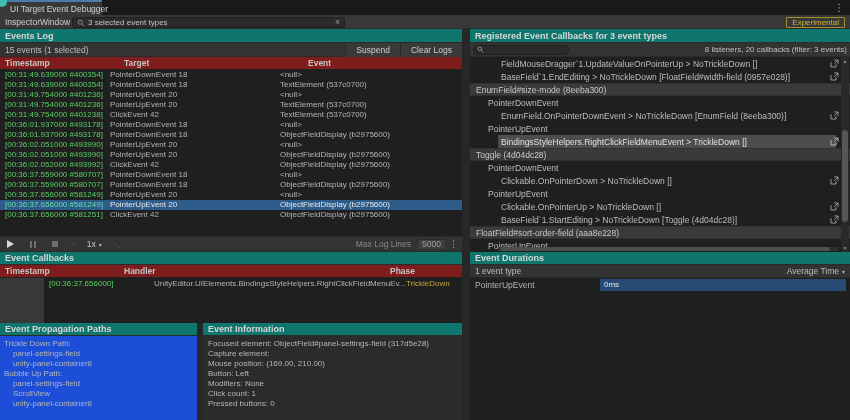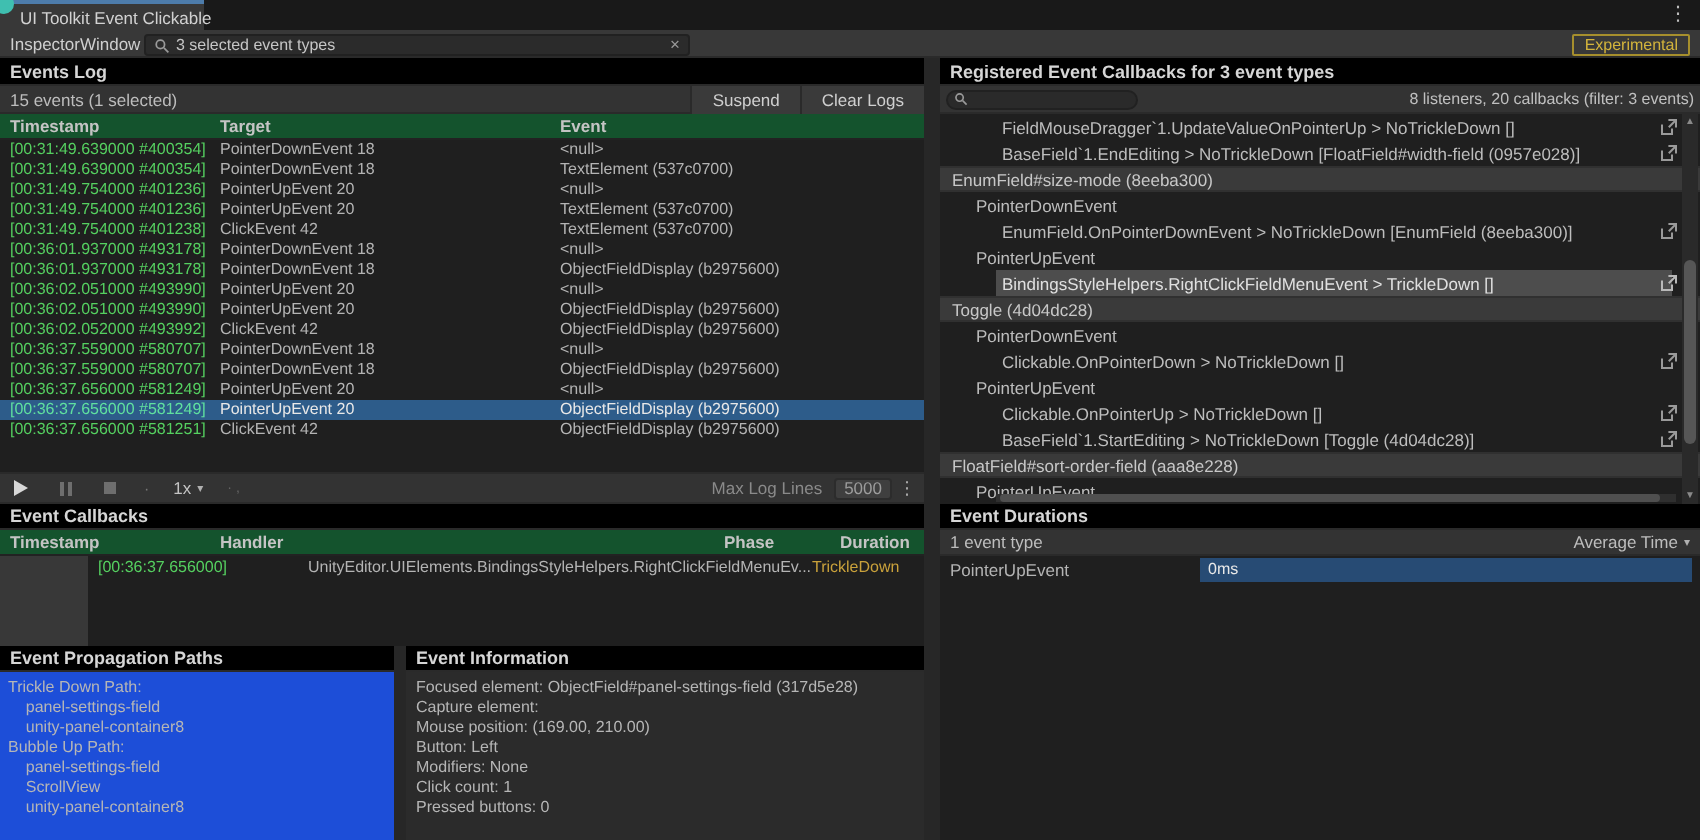--- a/index.html
+++ b/index.html
@@ -36,27 +36,27 @@
   }
   .searchbox .stext { font-size:8px; color:#c6c6c6; flex:1; white-space:nowrap; overflow:hidden; }
   .clearx { font-size:8.5px; color:#9a9a9a; line-height:9px; }
   .badge {
     position:absolute; right:5px; top:2px; height:11px;
     border:1px solid #a68f2d; border-radius:1px; padding:0 5px;
     display:flex; align-items:center; font-size:8px; color:#d3b43c;
   }
 
   
-  .sec-h { background:#000000; border-bottom:1px solid #2a2a2a;
+  .sec-h { background:#0f766e; border-bottom:1px solid #2a2a2a;
     font-size:9px; font-weight:bold; color:#d6d6d6;
     display:flex; align-items:center; padding-left:5px; }
   .sub-bar { background:#333333; border-bottom:1px solid #2a2a2a;
     font-size:8.5px; color:#bdbdbd; display:flex; align-items:center; }
-  .col-h { background:#14532d; border-bottom:1px solid #222;
-    font-size:8.5px; font-weight:bold; color:#c4c4c4; display:grid; align-items:center; }
+  .col-h { background:#7f1d1d; border-bottom:1px solid #222;
+    font-size:8.5px; font-weight:bold; color:#c4c4c4; display:grid; align-items:center;gap:14px; }
   .tablebg { background:#1f1f1f; }
   .divider { background:#272727; }
 
   
   .el-head   { left:0; top:29px; width:462px; height:14px; }
   .el-status { left:0; top:43px; width:462px; height:14px; }
   .el-status .cnt { margin-left:5px; flex:1; }
   .tbtn { height:14px; display:flex; align-items:center; padding:0 10px;
     border-left:1px solid #2a2a2a; background:#3a3a3a; font-size:8.5px; color:#cfcfcf; }
   .el-colh  { left:0; top:57px; width:462px; height:13px;
@@ -153,21 +153,21 @@
   .edbar { position:absolute; left:130px; right:4px; top:0.5px; bottom:0.5px;
     background:#274b74; display:flex; align-items:center; padding-left:4px;
     font-size:8px; color:#e8e8e8; }
 </style>
 </head>
 <body>
 
 <div class="abs tabstrip">
   <div class="appdot"></div>
   <div class="tab">
-    <span>UI Toolkit Event Clickable</span>
+    <span>UI Target Event Debugger</span>
   </div>
   <div class="kebab">⋮</div>
 </div>
 
 <div class="abs toolbar">
   <div class="ddl">
     <span>InspectorWindow</span>
     <span class="caret">▾</span>
   </div>
   <div class="searchbox">

